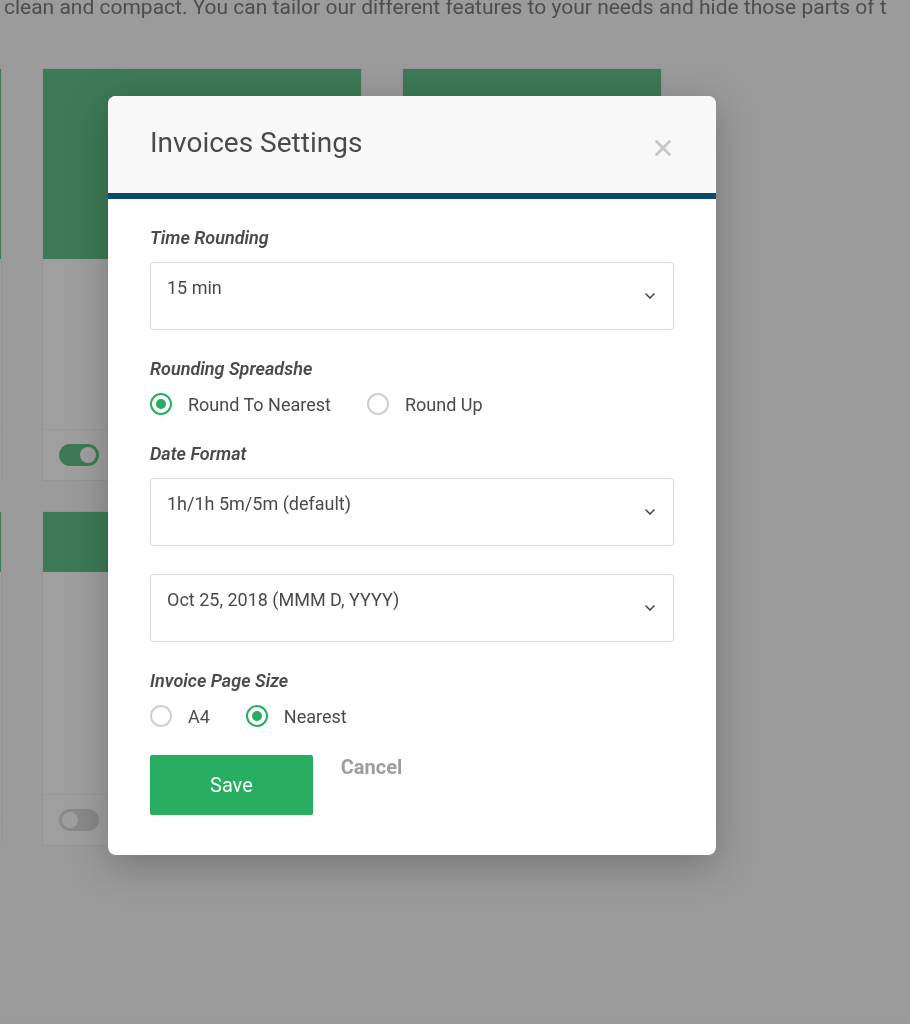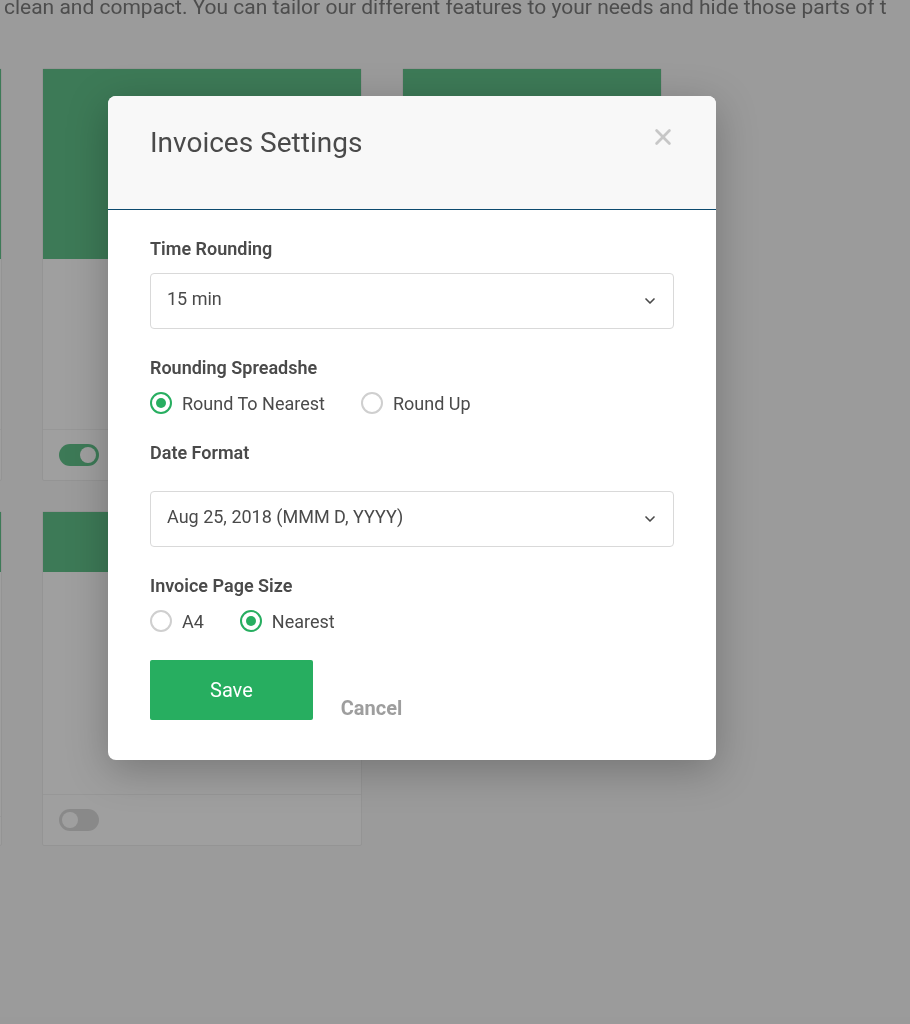--- a/index.html
+++ b/index.html
@@ -23,42 +23,42 @@
   .toggle.off .knob{ left:3px; }
   .gear { width:22px; height:22px; color:#bdbdbd; }
   .card.narrow-left { margin-left:-360px; }
   .card.right { margin-left:0; }
 
   
   .scrim { position:absolute; inset:0; background:rgba(80,80,80,0.55); }
 
   
   .modal { position:absolute; left:108px; top:96px; width:608px; background:#fff; border-radius:8px; box-shadow:0 10px 40px rgba(0,0,0,0.25); overflow:hidden; }
-  .modal-head { background:#f8f8f8; padding:30px 42px 50px; display:flex; align-items:flex-start; justify-content:space-between; border-bottom:1px solid #0c4a6e; }
+  .modal-head { background:#f8f8f8; padding:30px 42px 34px; display:flex; align-items:flex-end; justify-content:space-between; border-bottom:6px solid #0c4a6e; }
   .modal-title { font-size:28px; color:#4a4a4a; font-weight:400; }
   .close { color:#c7c7c7; cursor:pointer; }
   .close svg{ width:22px; height:22px; display:block; }
 
   .modal-body { padding: 28px 42px 40px; }
-  .field-label { font-size:18px; font-weight:600; color:#4a4a4a; margin-bottom:14px; }
+  .field-label { font-size:18px; font-weight:600; color:#4a4a4a; margin-bottom:14px;font-style:italic; }
   .field-block { margin-bottom:28px; }
 
   .select { position:relative; }
-  .select-box { width:100%; border:1px solid #d9d9d9; border-radius:4px; padding:14px 42px 19px 16px; font-size:18px; color:#4a4a4a; background:#fff; text-align:left; cursor:pointer; }
+  .select-box { width:100%; border:1px solid #d9d9d9; border-radius:4px; padding:14px 42px 31px 16px; font-size:18px; color:#4a4a4a; background:#fff; text-align:left; cursor:pointer; }
   .select .chev { position:absolute; right:16px; top:50%; transform:translateY(-50%); color:#4a4a4a; pointer-events:none; }
   .select .chev svg{ width:16px; height:16px; display:block; }
 
   .radio-row { display:flex; gap:36px; align-items:center; }
-  .radio { display:flex; align-items:flex-end; gap:10px; cursor:pointer; }
+  .radio { display:flex; align-items:flex-end; gap:16px; cursor:pointer; }
   .radio-ind { width:22px; height:22px; border-radius:50%; border:2px solid #cfcfcf; position:relative; flex:0 0 auto; }
   .radio.sel .radio-ind { border-color:#27ae60; }
   .radio.sel .radio-ind::after { content:""; position:absolute; inset:4px; background:#27ae60; border-radius:50%; }
   .radio-label { font-size:18px; color:#4a4a4a; }
 
-  .modal-actions { display:flex; align-items:flex-end; gap:28px; margin-top:10px; }
+  .modal-actions { display:flex; align-items:flex-start; gap:28px; margin-top:10px; }
   .btn-save { background:#27ae60; color:#fff; border:none; padding:18px 60px; font-size:20px; border-radius:2px; cursor:pointer; }
   .btn-cancel { background:none; border:none; color:#9e9e9e; font-size:20px; cursor:pointer;font-weight:bold; }
 </style>
 </head>
 <body>
 
 <div class="bg">
   <div class="bg-text">our interface clean and compact. You can tailor our different features to your needs and hide those parts of t</div>
 
   <div class="cards-row">
@@ -162,34 +162,42 @@
         </label>
         <label class="radio">
           <span class="radio-ind"></span>
           <span class="radio-label">Round Up</span>
         </label>
       </div>
     </div>
 
     <div class="field-block">
       <div class="field-label">Date Format</div>
-    </div>
-
-    <div class="field-block">
       <div class="select">
-        <button class="select-box">Aug 25, 2018 (MMM D, YYYY)</button>
+        <button class="select-box">1h/1h 5m/5m (default)</button>
         <span class="chev">
           <svg viewBox="0 0 24 24" fill="none" stroke="currentColor" stroke-width="2.5" stroke-linecap="round" stroke-linejoin="round">
               <polyline points="6 9 12 15 18 9"></polyline>
             </svg>
         </span>
       </div>
     </div>
 
     <div class="field-block">
+      <div class="select">
+        <button class="select-box">Oct 25, 2018 (MMM D, YYYY)</button>
+        <span class="chev">
+          <svg viewBox="0 0 24 24" fill="none" stroke="currentColor" stroke-width="2.5" stroke-linecap="round" stroke-linejoin="round">
+              <polyline points="6 9 12 15 18 9"></polyline>
+            </svg>
+        </span>
+      </div>
+    </div>
+
+    <div class="field-block">
       <div class="field-label">Invoice Page Size</div>
       <div class="radio-row">
         <label class="radio">
           <span class="radio-ind"></span>
           <span class="radio-label">A4</span>
         </label>
         <label class="radio sel">
           <span class="radio-ind"></span>
           <span class="radio-label">Nearest</span>
         </label>

